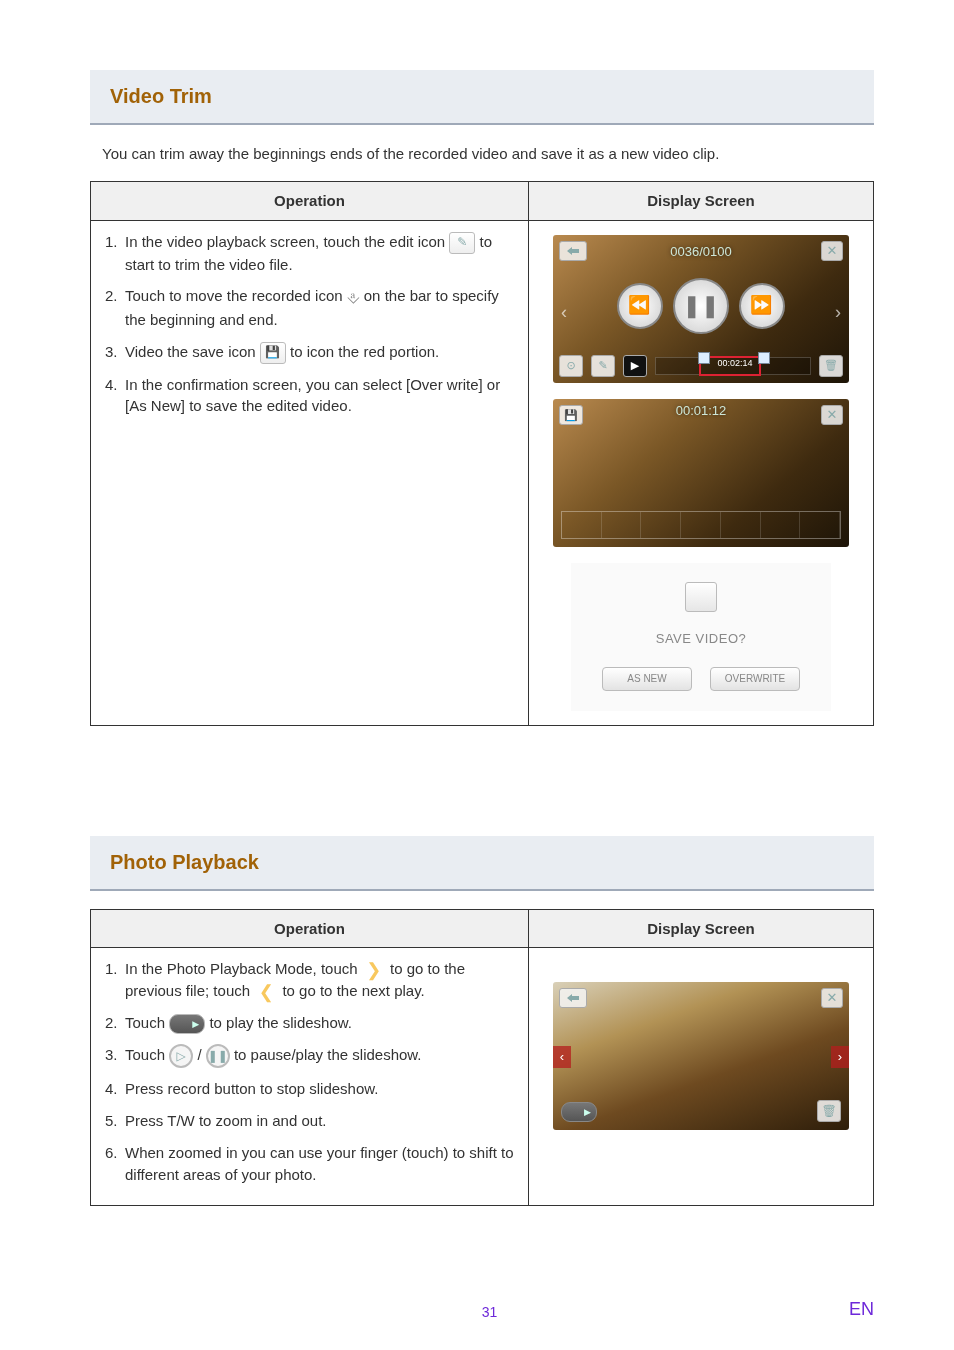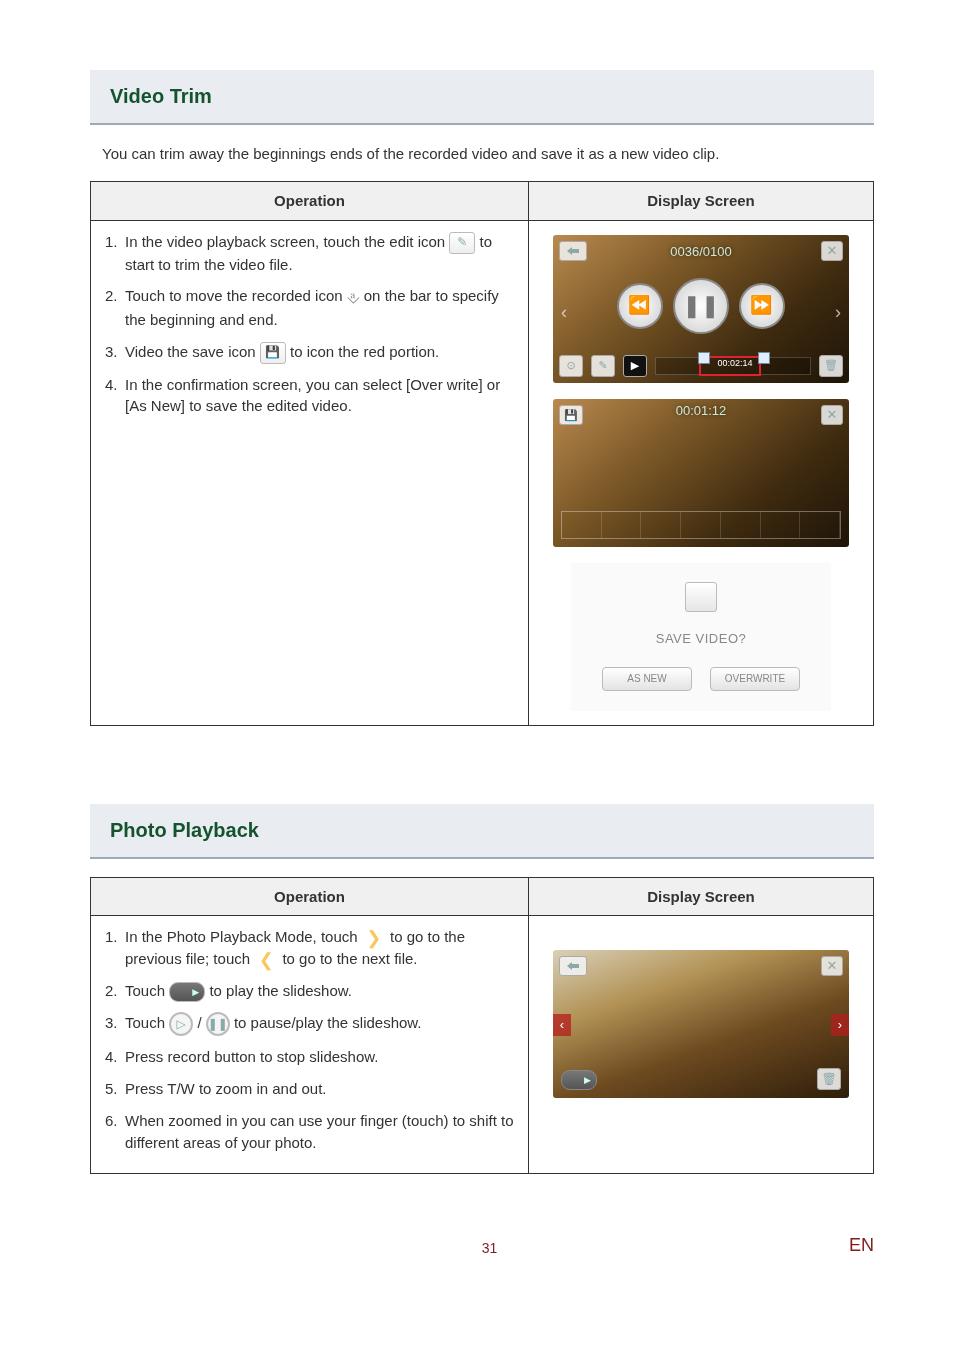--- a/index.html
+++ b/index.html
@@ -11,32 +11,32 @@
     width: 954px;
     box-sizing: border-box;
     padding: 70px 80px 40px 90px;
     line-height: 1.45;
   }
   h2.section-head {
     background: #e9edf2;
     border-bottom: 2px solid #9fa9b8;
     font-size: 20px;
     font-weight: bold;
-    color: #14532d;
+    color: #a16207;
     margin: 0 0 18px 0;
     padding: 12px 20px;
   }
   p.intro {
     margin: 0 0 16px 8px;
     padding-left: 4px;
   }
   table.optable {
     border-collapse: collapse;
     width: 100%;
-    margin-bottom: 28px;
+    margin-bottom: 60px;
   }
   table.optable td, table.optable th {
     border: 1px solid #333;
     vertical-align: top;
   }
   table.optable th {
     background: #f0f0f0;
     font-weight: bold;
     text-align: center;
     padding: 8px;
@@ -176,21 +176,21 @@
   }
   .photo-screen .bottom-left::after{content:"▶"; color:#cfe; font-size:9px; position:absolute; right:5px; top:3px;}
   .photo-screen .trash {
     position:absolute; bottom:8px; right:8px; width:22px; height:20px; border:1px solid #aaa; border-radius:3px; background:rgba(250,250,250,0.85); color:#8aa; font-size:12px; text-align:center; line-height:20px;
   }
   .photo-screen .chev { position:absolute; top:64px; width:18px; height:22px; background:rgba(180,30,30,0.75); color:#fff; font-size:13px; text-align:center; line-height:22px;}
   .photo-screen .chev.l{left:0;} .photo-screen .chev.r{right:0;}
   .giraffe-bg { background: linear-gradient(160deg,#d9d0b8 0%, #b29255 30%, #6e4a20 60%, #2e1e0a 100%); }
 
   .footer {
-    display:flex; justify-content:space-between; align-items:flex-end; padding-top:30px; color:#7f1d1d;
+    display:flex; justify-content:space-between; align-items:flex-end; padding-top:30px; color:#6d28d9;
   }
   .footer .pg { flex:1; text-align:center; font-size:14px;}
   .footer .lang { font-size:18px;}
   .spacer { height:50px; }
 </style>
 </head>
 <body>
 
 <h2 class="section-head">Video Trim</h2>
 <p class="intro">You can trim away the beginnings ends of the recorded video and save it as a new video clip.</p>
@@ -294,21 +294,21 @@
     <th>Display Screen</th>
   </tr>
   <tr>
     <td class="op-cell">
       <ol class="steps">
         <li>
           <span class="n">1.</span><span>In the Photo Playback Mode, touch</span>
           <span class="inline-icon chevron-right">❯</span>
           <span>to go to the previous file; touch</span>
           <span class="inline-icon chevron-left">❮</span>
-          <span>to go to the next file.</span>
+          <span>to go to the next play.</span>
         </li>
         <li>
           <span class="n">2.</span><span>Touch</span>
           <span class="inline-icon slideshow"></span>
           <span>to play the slideshow.</span>
         </li>
         <li>
           <span class="n">3.</span><span>Touch</span>
           <span class="inline-icon circle">▷</span>
           <span>/</span>

